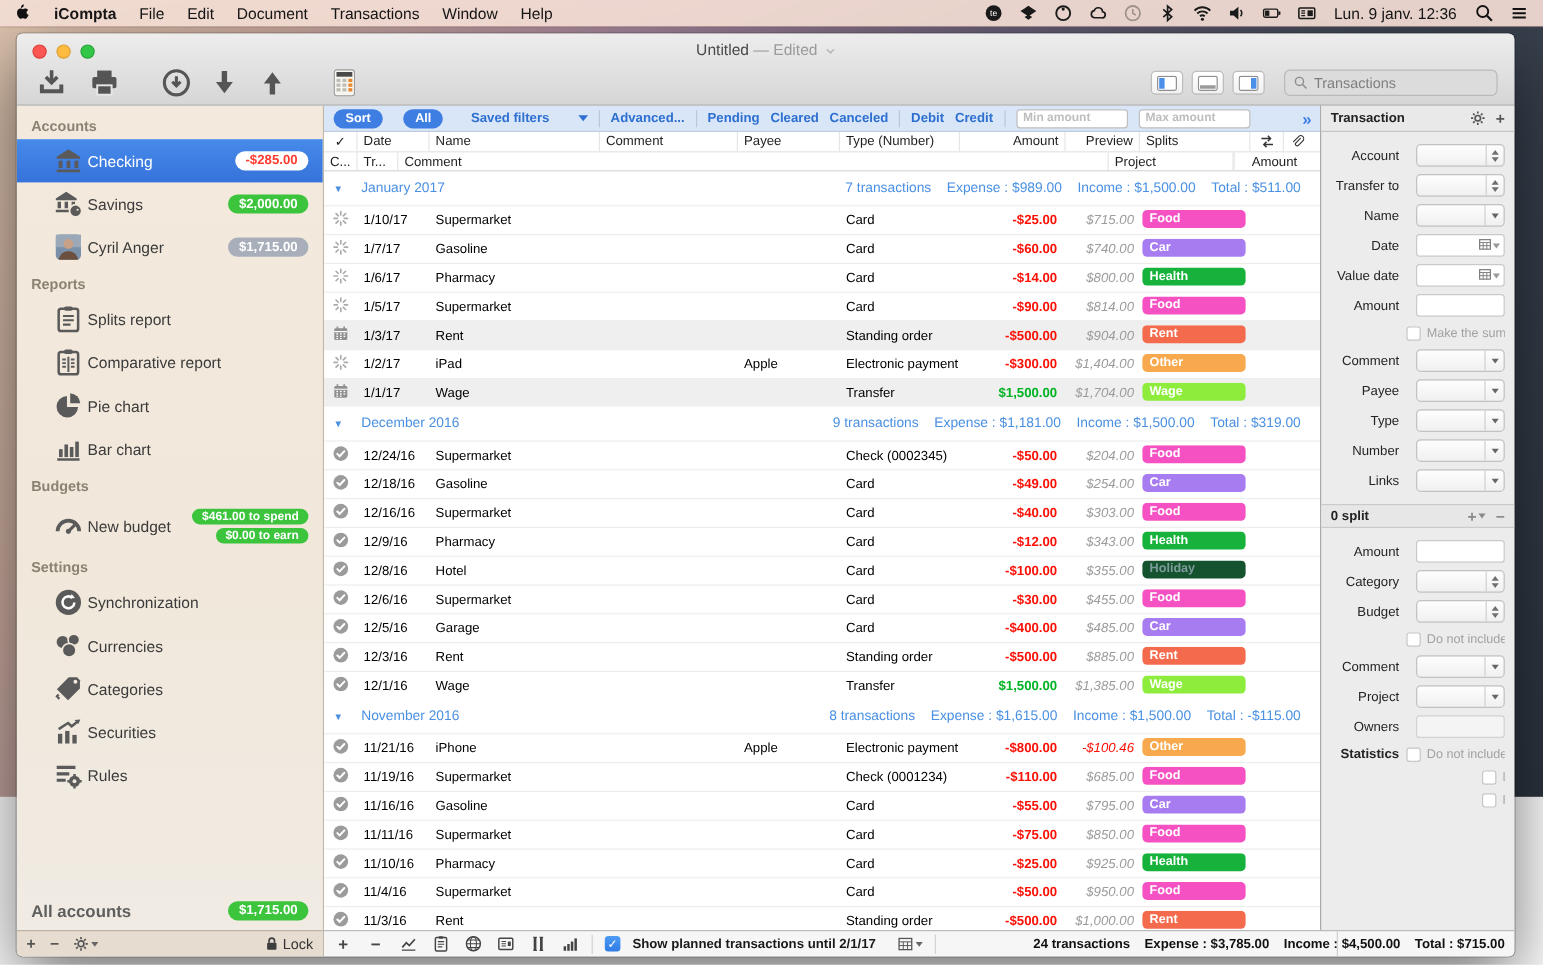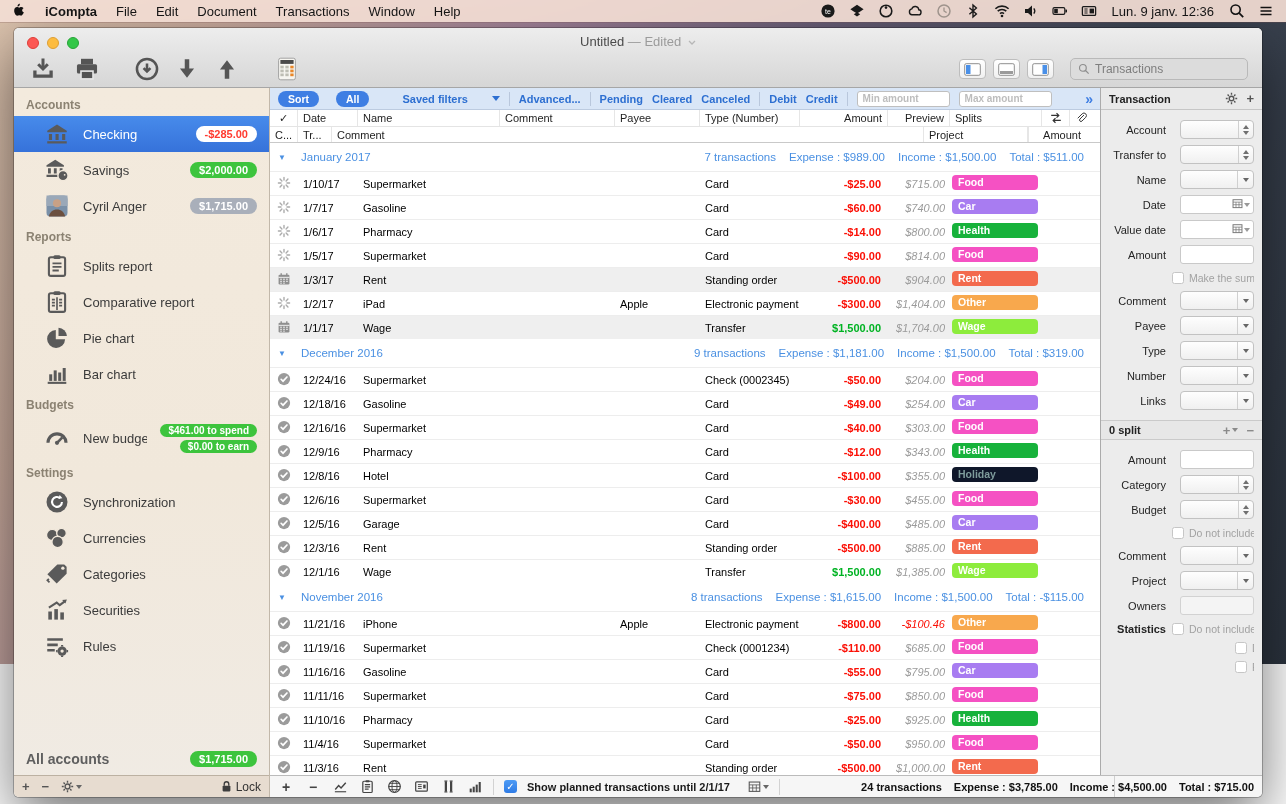--- a/index.html
+++ b/index.html
@@ -42,21 +42,21 @@
 .searchfield input{border:none;background:transparent;outline:none;width:120px;font-size:12px;color:#555;font-family:inherit}
 .searchfield input::placeholder{color:#7E7E7E}
 .searchfield svg{width:12px;height:12px;flex:0 0 12px}
 
 .wbody{flex:1;display:flex;min-height:0}
 
 .sidebar{width:256px;flex:0 0 256px;background:linear-gradient(180deg,#F3EADD 0%,#F1E8DB 55%,#F0EBE4 100%);
  border-right:1px solid #C2B8AA;display:flex;flex-direction:column;min-height:0}
 .sb-scroll{flex:1;overflow:hidden;padding-top:4px}
 .sb-header{font-size:12px;font-weight:bold;color:#8B8272;padding:6px 8px 4px 12px}
-.sb-item{height:36px;display:flex;align-items:center;padding:0 12px 0 30px;gap:13px;cursor:default}
+.sb-item{height:36px;display:flex;align-items:center;padding:0 12px 0 30px;gap:3px;cursor:default}
 .sb-item .sb-icon{width:26px;height:26px;flex:0 0 26px;display:flex;align-items:center;justify-content:center}
 .sb-icon svg{width:24px;height:24px}
 .sb-label{font-size:13px;color:#3B3B3B;flex:1;white-space:nowrap;overflow:hidden}
 .sb-item.selected{background:linear-gradient(#478BEB,#3672DA);margin:0;padding-left:30px}
 .sb-item.selected .sb-label{color:#FFF}
 .badge{font-size:11px;font-weight:bold;color:#FFF;padding:2px 9px;border-radius:10px;white-space:nowrap}
 .badge.green{background:#3DC43D}
 .badge.gray{background:#A9AFBA}
 .badge.white{background:#FFF;color:#FF3B30}
 .badge-col{display:flex;flex-direction:column;align-items:flex-end;gap:3px}
@@ -544,21 +544,21 @@
         </div>
       </div>
 
       <div class="main-col">
         <div class="content-row">
 
           <div class="main">
             <div class="filterbar">
               <span class="pill">Sort</span>
               <span class="pill" style="margin-left:8px">All</span>
-              <span class="fitem" style="margin-left:24px">
+              <span class="fitem" style="margin-left:14px">
                 <span>Saved filters</span>
                 <span class="fchev"></span>
               </span>
               <span class="fsep"></span>
               <span>Advanced...</span>
               <span class="fsep"></span>
               <span>Pending</span>
               <span>Cleared</span>
               <span>Canceled</span>
               <span class="fsep"></span>
@@ -854,21 +854,21 @@
                         <path d="M4.7 8.3l2.2 2.2 4.5-4.8" fill="none" stroke="#FFF" stroke-width="1.9" stroke-linecap="round"></path>
                       </svg></span>
                   </span>
                   <span class="cell">12/8/16</span>
                   <span class="cell">Hotel</span>
                   <span class="cell"></span>
                   <span class="cell"></span>
                   <span class="cell">Card</span>
                   <span class="cell c-amount neg">-$100.00</span>
                   <span class="cell c-preview">$355.00</span>
-                  <span class="cell c-badge"><span class="cat" style="background:#0f172a;color:#7E9C9C">Holiday</span></span>
+                  <span class="cell c-badge"><span class="cat" style="background:#14532d;color:#7E9C9C">Holiday</span></span>
                   <span class="cell"></span>
                   <span class="cell"></span>
                 </div>
                 <div class="trow gridcols">
                   <span class="cell c-status">
                     <span><svg viewBox="0 0 16 16">
                         <circle cx="8" cy="8" r="7" fill="#9B9B9B"></circle>
                         <path d="M4.7 8.3l2.2 2.2 4.5-4.8" fill="none" stroke="#FFF" stroke-width="1.9" stroke-linecap="round"></path>
                       </svg></span>
                   </span>

